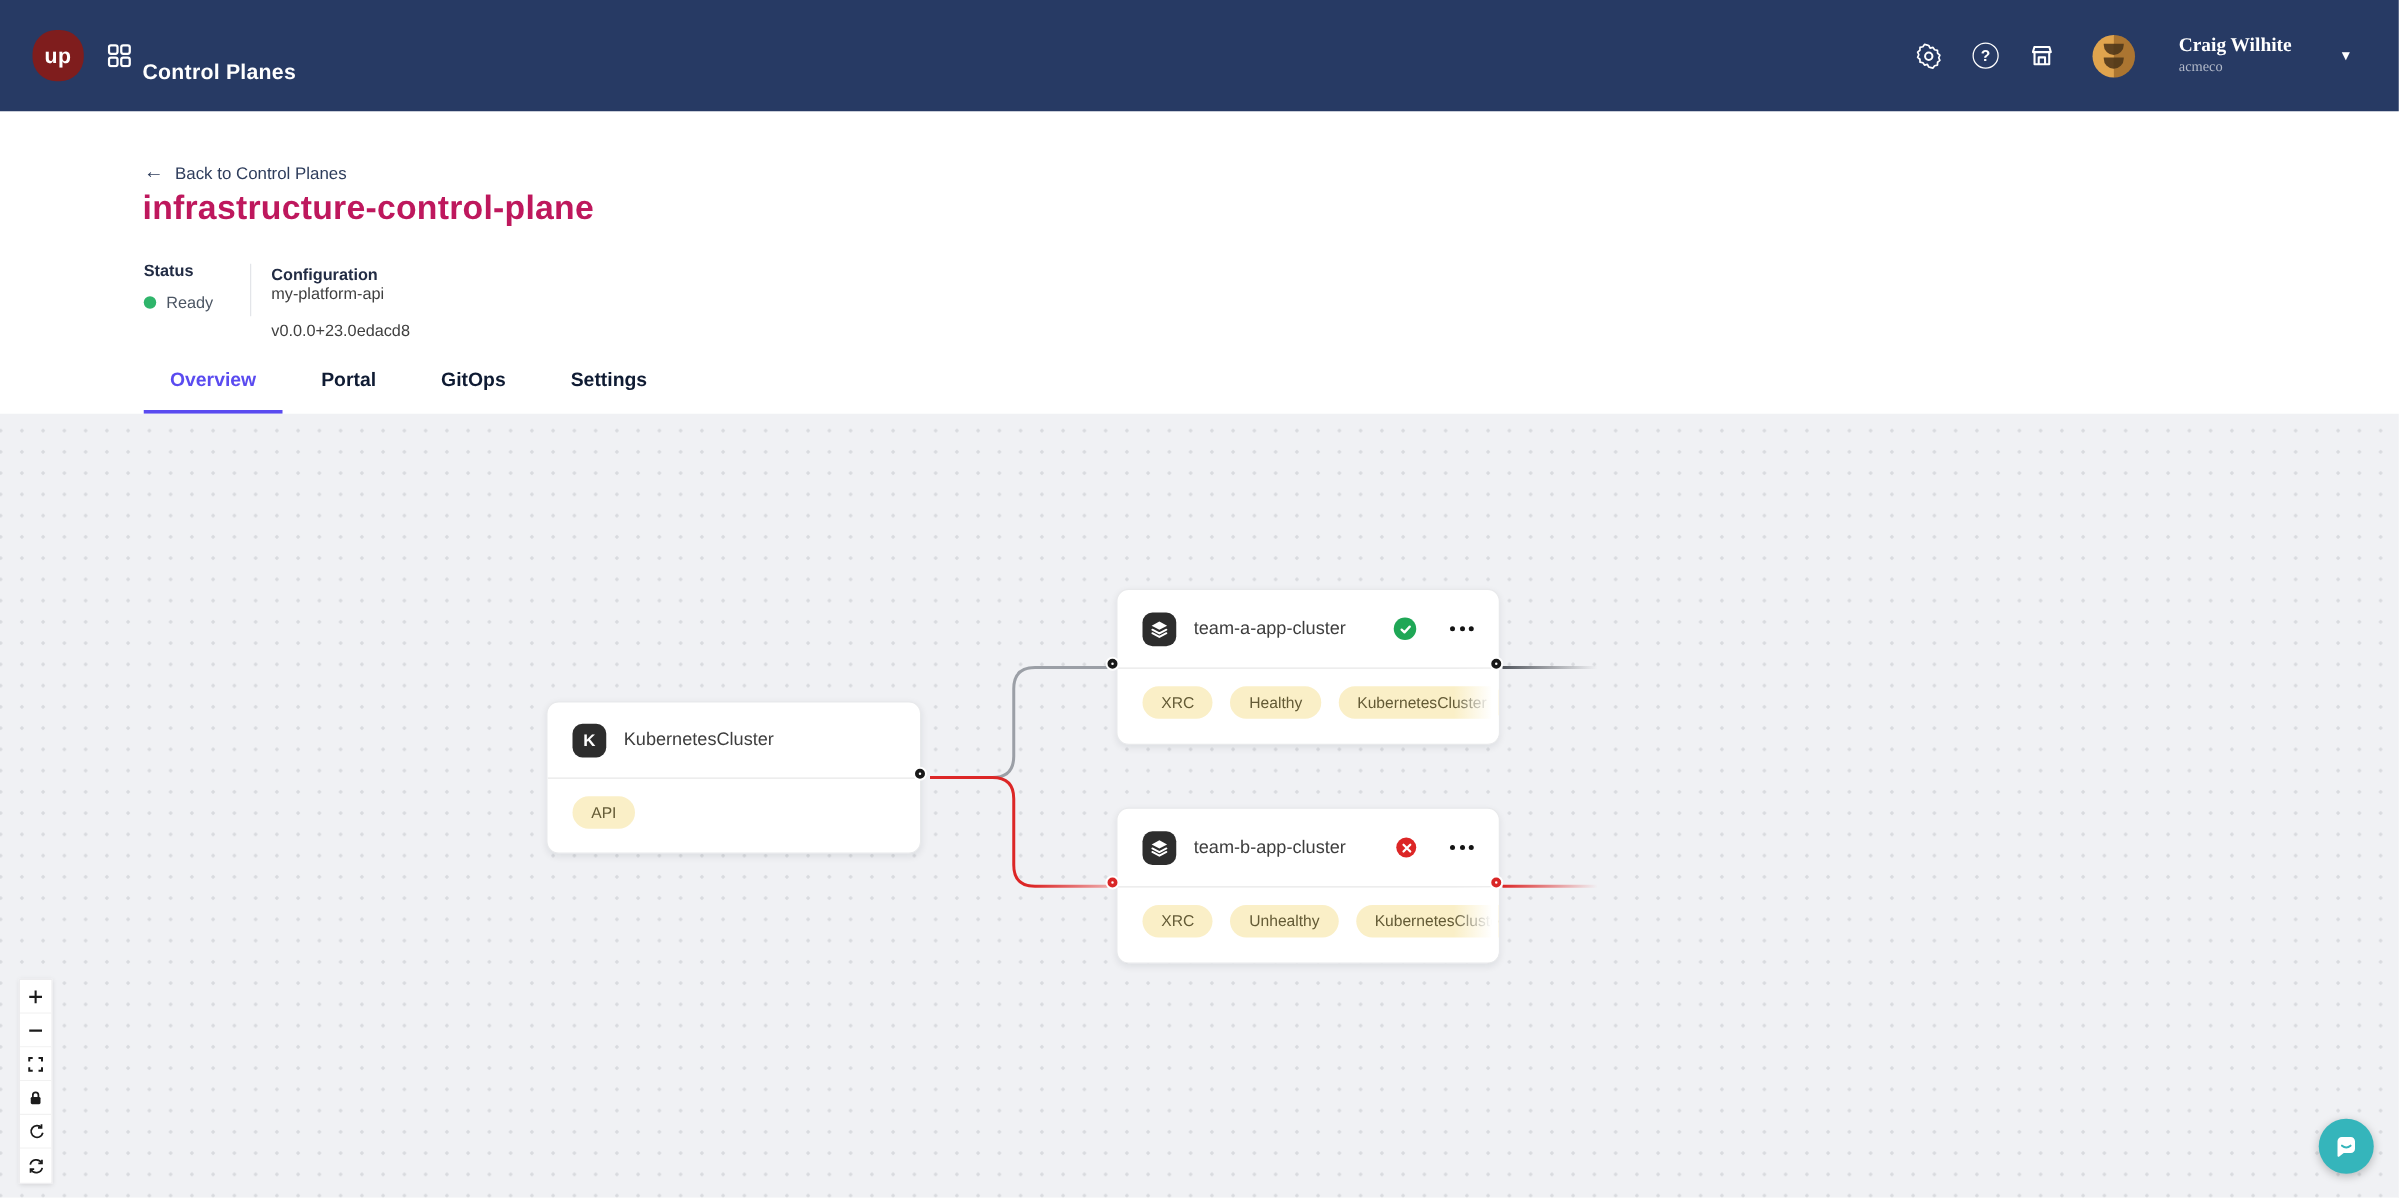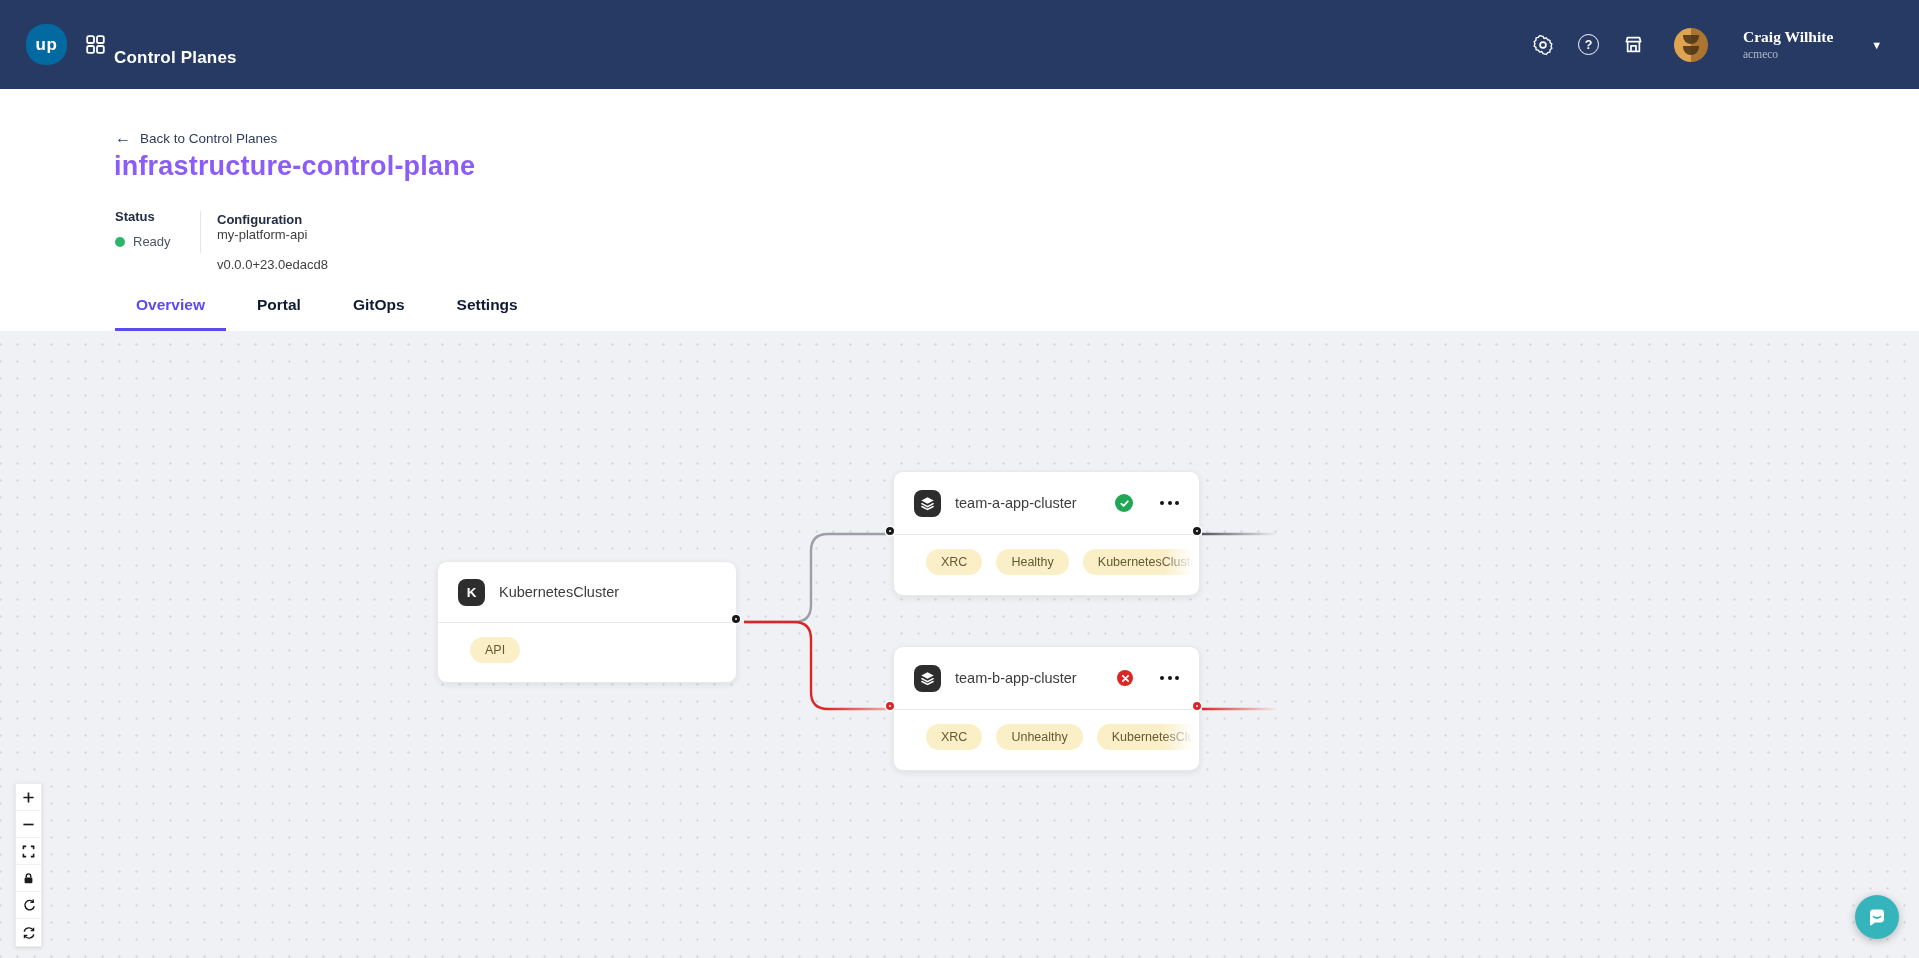--- a/index.html
+++ b/index.html
@@ -1,39 +1,39 @@
 <!DOCTYPE html>
 <html><head>
 <meta charset="utf-8">
 <style>
   * { margin:0; padding:0; box-sizing:border-box; }
   html,body { width:1919px; height:958px; overflow:hidden; font-family:"Liberation Sans", sans-serif; background:#fff; }
 
   
   .navbar { position:absolute; top:0; left:0; width:1919px; height:89px; background:#273a64; display:flex; align-items:center; padding:0 26px; z-index:20; }
-  .brand-logo { width:41px; height:41px; border-radius:19px; background:#0369a1; color:#fff; font-weight:bold; font-size:17px; display:flex; align-items:center; justify-content:center; letter-spacing:.5px; cursor:pointer; }
+  .brand-logo { width:41px; height:41px; border-radius:19px; background:#7f1d1d; color:#fff; font-weight:bold; font-size:17px; display:flex; align-items:center; justify-content:center; letter-spacing:.5px; cursor:pointer; }
   .nav-grid { margin-left:19px; display:flex; align-items:center; cursor:pointer; }
   .nav-title { color:#fff; font-weight:bold; font-size:17px; margin-left:9px; letter-spacing:.2px;margin-top:26px; }
   .nav-right { position:absolute; left:1532px; top:0; height:89px; display:flex; align-items:center; gap:24px; }
   .nav-icon { color:#fff; display:flex; align-items:center; justify-content:center; cursor:pointer; }
   .help-circle { width:21px; height:21px; border:1.7px solid #fff; border-radius:50%; color:#fff; font-size:12.5px; font-weight:bold; display:flex; align-items:center; justify-content:center; }
   .avatar { position:relative; width:34px; height:34px; border-radius:50%; background:linear-gradient(90deg,#e0a44e 50%,#c4873a 50%); margin-left:6px; overflow:hidden; cursor:pointer; flex:none; }
   .avatar .bowl { position:absolute; left:9px; width:16px; height:9px; background:#5f421f; border-radius:0 0 9px 9px; }
   .bowl.b1 { top:7px; } .bowl.b2 { top:18px; }
   .avatar .shade { position:absolute; right:0; top:0; width:50%; height:100%; background:rgba(60,40,10,.18); }
   .user-block { margin-left:11px; line-height:1.1;font-family:Liberation Serif, serif; }
   .user-name { color:#fff; font-weight:bold; font-size:15.5px; }
   .user-org { color:#b3bac9; font-size:11.5px; margin-top:3px; }
   .caret { margin-left:14px; color:#fff; font-size:11px; cursor:pointer; }
 
   
   .page-head { position:absolute; top:89px; left:0; width:1919px; height:242px; background:#fff; }
   .back-link { position:absolute; left:115px; top:41px; color:#2e3d5c; font-size:13.5px; display:flex; align-items:center; gap:9px; cursor:pointer; text-decoration:none; }
   .back-arrow { font-size:16px; line-height:1; }
-  .page-title { position:absolute; left:114px; top:62px; font-size:27px; font-weight:bold; color:#8b5cf6; letter-spacing:.2px; }
+  .page-title { position:absolute; left:114px; top:62px; font-size:27px; font-weight:bold; color:#be185d; letter-spacing:.2px; }
   .meta-label { font-weight:bold; font-size:13px; color:#222c44; }
   .status-block { position:absolute; left:115px; top:120px; }
   .status-value { margin-top:10px; display:flex; align-items:center; gap:8px; font-size:13px; color:#4b5563; }
   .dot-green { width:10px; height:10px; border-radius:50%; background:#2fb56b; }
   .meta-divider { position:absolute; left:200px; top:122px; height:42px; width:1px; background:#e3e5e9; }
   .config-block { position:absolute; left:217px; top:123px; }
   .config-row { margin-top:0; font-size:13px; color:#404040; display:flex; gap:15px;flex-direction:column; }
 
   
   .tabs { position:absolute; left:115px; bottom:0; display:flex; gap:10px; }
@@ -47,21 +47,21 @@
 
   .node { position:absolute; background:#fff; border:1px solid #e8e9eb; border-radius:10px; box-shadow:0 2px 6px rgba(16,24,40,.08); z-index:2; cursor:pointer; overflow:hidden; }
   .node-header { height:62px; display:flex; align-items:center; gap:14px; padding:0 20px; border-bottom:1px solid #e7e7e7; }
   .node-icon { width:27px; height:27px; border-radius:8px; background:#2d2d2d; color:#fff; font-weight:bold; font-size:13.5px; display:flex; align-items:center; justify-content:center; flex:none; }
   .node-title { font-size:14.5px; color:#3d3d3d; white-space:nowrap; }
   .status-chip { margin-left:auto; width:18px; height:18px; border-radius:50%; display:flex; align-items:center; justify-content:center; flex:none; }
   .status-chip.ok { background:#1fa756; }
   .status-chip.err { background:#dc2626; width:16px; height:16px; }
   .menu-dots { margin-left:13px; display:flex; gap:3.5px; cursor:pointer; }
   .menu-dots i { width:4px; height:4px; border-radius:50%; background:#141414; }
-  .badges { display:flex; gap:14px; padding:14px 32px; }
+  .badges { display:flex; gap:14px; padding:14px 20px; }
   .pill { background:#faefc7; color:#635a35; font-size:12.5px; padding:6px 15px; border-radius:999px; white-space:nowrap; }
   .fade-right { position:absolute; right:0; top:63px; bottom:1px; width:36px; background:linear-gradient(to right, rgba(255,255,255,0), #fff 85%); pointer-events:none; }
 
   .handle { position:absolute; width:8px; height:8px; background:#fff; border:3.4px solid #191919; border-radius:50%; box-shadow:0 0 0 1.6px #fff; z-index:4; }
   .handle.red { border-color:#d92626; }
 
   
   .controls { position:absolute; left:15px; top:452px; width:27px; background:#fff; border:1px solid #ececee; box-shadow:0 1px 4px rgba(0,0,0,.12); z-index:6; }
   .ctrl-btn { width:100%; height:27px; display:flex; align-items:center; justify-content:center; border-bottom:1px solid #f1f1f1; cursor:pointer; color:#1b1b1b; background:#fff; }
   .ctrl-btn:last-child { border-bottom:none; }

